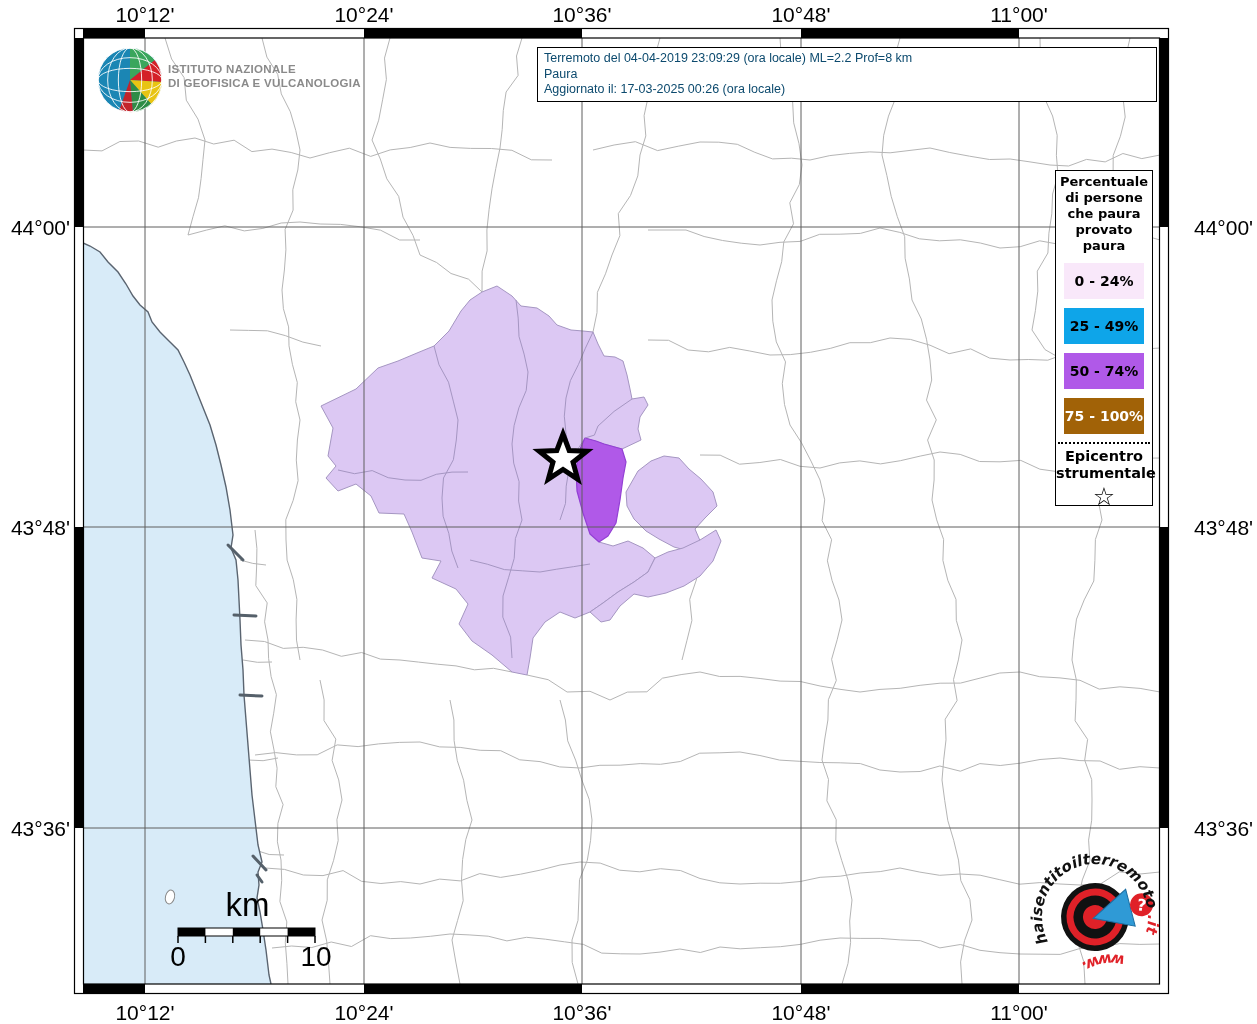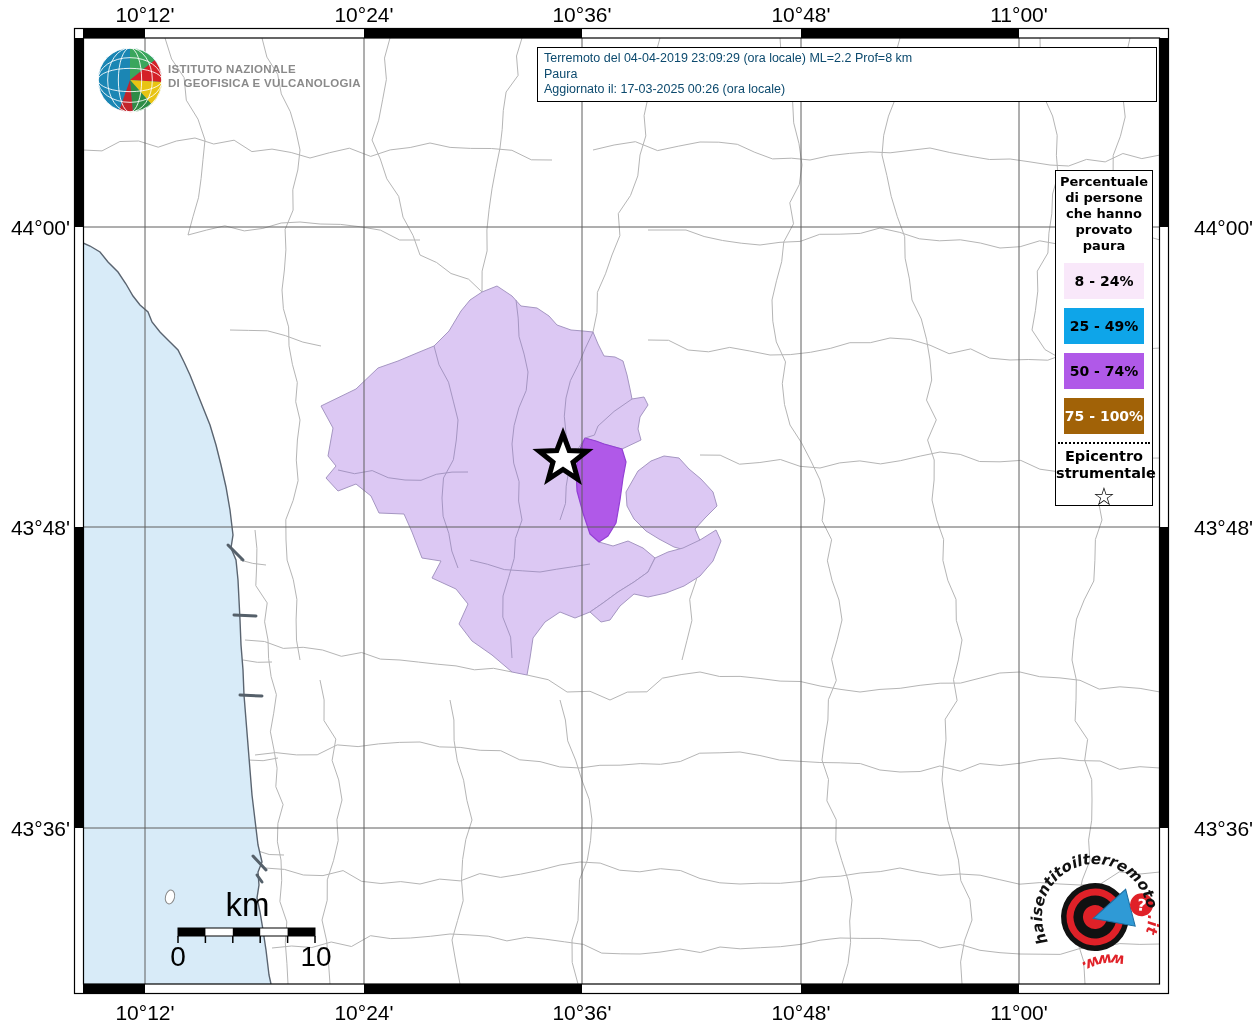--- a/index.html
+++ b/index.html
@@ -209,26 +209,26 @@
     <div id="ingv-text">
       <div>ISTITUTO NAZIONALE</div>
       <div>DI GEOFISICA E VULCANOLOGIA</div>
     </div>
   </div>
 
   <div id="legend" class="ov">
     <div class="title">
       <div>Percentuale</div>
       <div>di persone</div>
-      <div>che hanno</div>
+      <div>che paura</div>
       <div>provato</div>
       <div>paura</div>
     </div>
     <div class="swatch" style="background-color: rgb(249, 232, 250);">
-      <span style="color: rgb(0, 0, 0);">8 - 24%</span>
+      <span style="color: rgb(0, 0, 0);">0 - 24%</span>
     </div>
     <div class="swatch" style="background-color: #0ea5e9;">
       <span style="color: rgb(0, 0, 0);">25 - 49%</span>
     </div>
     <div class="swatch" style="background-color: rgb(176, 89, 232);">
       <span style="color: rgb(0, 0, 0);">50 - 74%</span>
     </div>
     <div class="swatch" style="background-color: #a16207;">
       <span style="color: rgb(255, 255, 255);">75 - 100%</span>
     </div>

